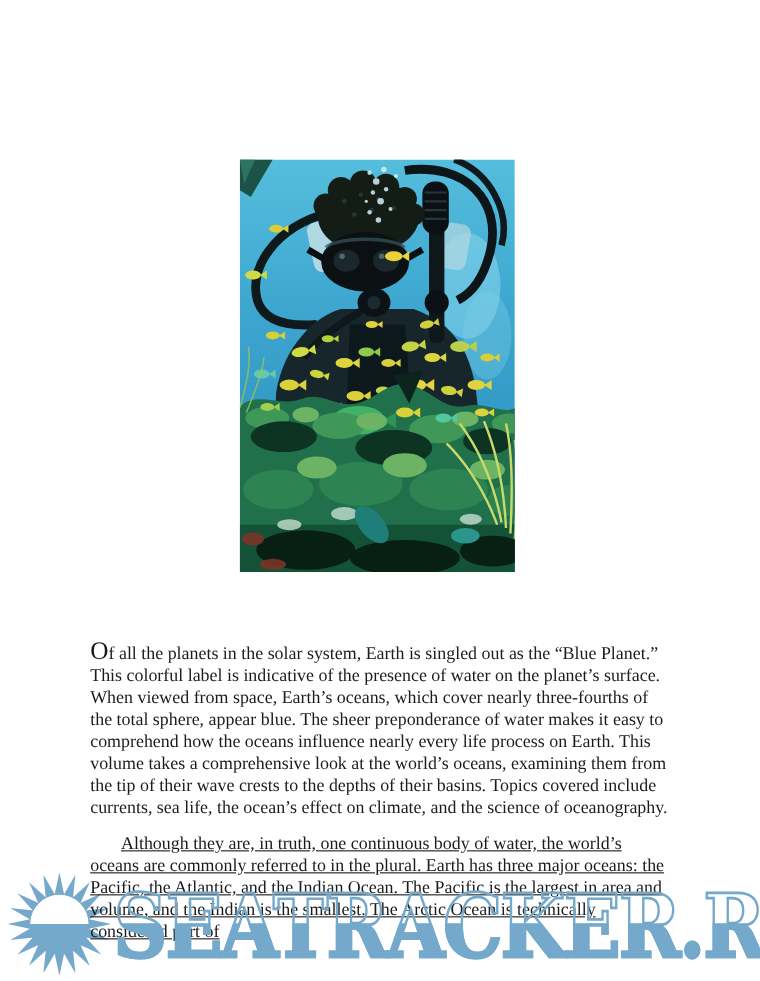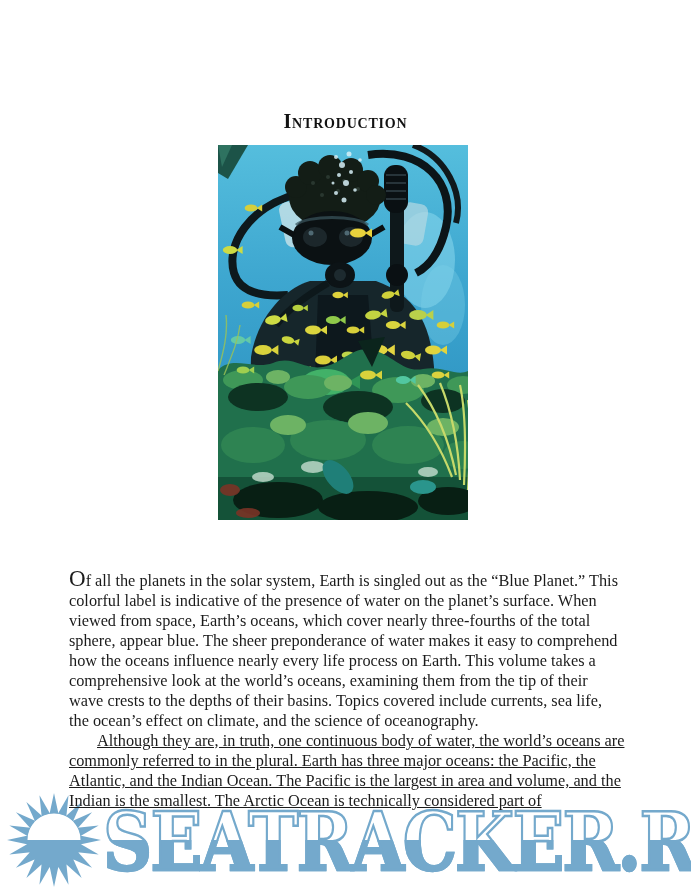--- a/index.html
+++ b/index.html
@@ -16,21 +16,21 @@
   }
   .photo {
     position:absolute; left:218px; top:145px;
     width:250px; height:375px; z-index:2; line-height:0;
   }
   .body-text {
     position:absolute; left:69px; top:571px; width:556px;
     font-size:16.3px; line-height:20px; color:#1b1b1b;
     text-align:left; z-index:2;
   }
-  .body-text p { margin:0; padding:0; }
+  .body-text p { margin:13px; padding:0; }
   .p-lead::first-letter { font-size:23px; line-height:10px; }
   .p-indent { text-indent:28px;text-decoration:underline; }
   .sun {
     position:absolute; left:6px; top:792px; width:96px; height:96px;
     z-index:1;
   }
   .wm-text {
     position:absolute; left:103px; top:802px; z-index:3;
     font-family:"DejaVu Serif", serif; font-weight:bold;
     font-size:80px; line-height:80px; white-space:nowrap;
@@ -40,21 +40,20 @@
     background:linear-gradient(to bottom, rgba(116,169,204,0) 0%, rgba(116,169,204,0) 47%, #74a9cc 47%, #74a9cc 100%);
     -webkit-background-clip:text; background-clip:text;
     color:transparent;
   }
 </style>
 </head>
 <body>
 
 <div class="page">
 
-  <h1 class="title">Introduction</h1>
 
   <div class="photo">
     <svg width="250" height="375" viewBox="0 0 250 375">
       <defs>
         <linearGradient id="water" x1="0" y1="0" x2="0" y2="1">
           <stop offset="0" stop-color="#55bedd"></stop>
           <stop offset="0.35" stop-color="#3ea7d0"></stop>
           <stop offset="0.75" stop-color="#2d93c2"></stop>
         </linearGradient>
         <g id="fish">

